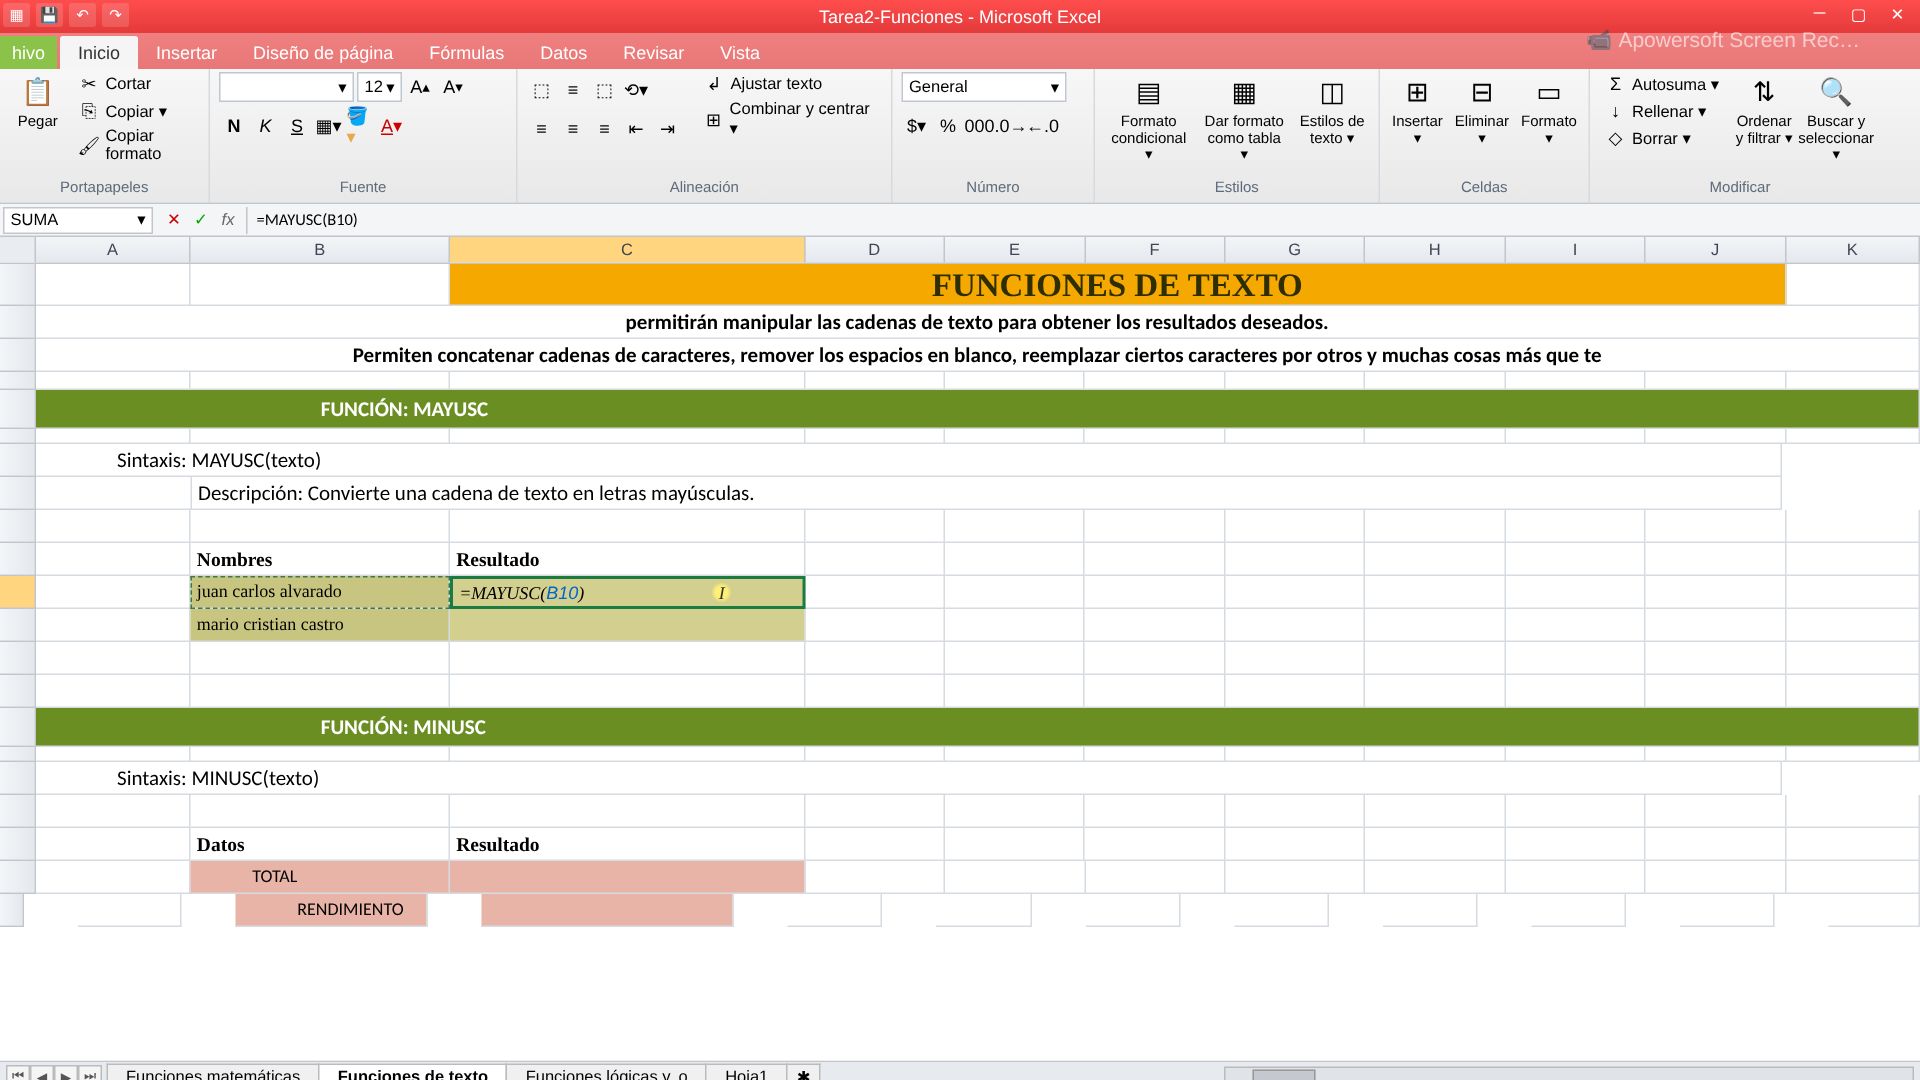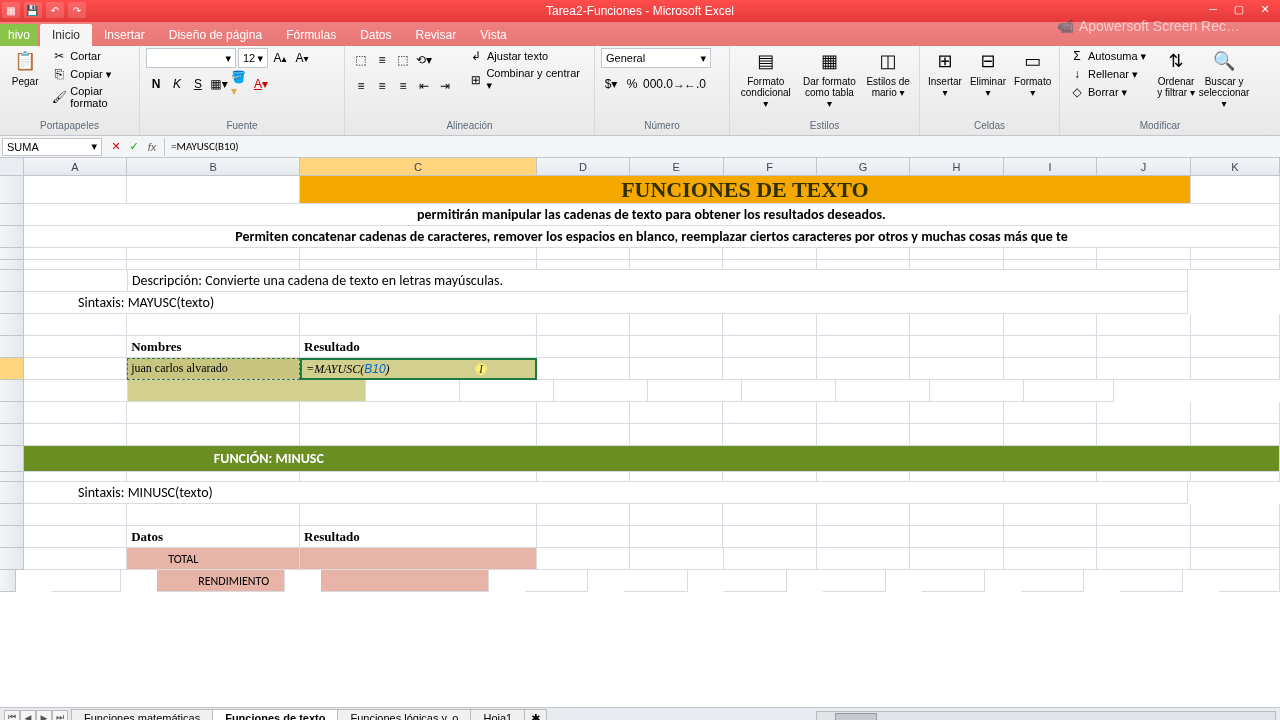--- a/index.html
+++ b/index.html
@@ -215,21 +215,21 @@
       <div class="big-btn" style="width:60px">
           <div class="big-icon">▤</div>
           <span>Formato condicional ▾</span>
         </div>
       <div class="big-btn" style="width:60px">
           <div class="big-icon">▦</div>
           <span>Dar formato como tabla ▾</span>
         </div>
       <div class="big-btn" style="width:50px">
           <div class="big-icon">◫</div>
-          <span>Estilos de mario ▾</span>
+          <span>Estilos de texto ▾</span>
         </div>
     </div>
     <div class="group-label">Estilos</div>
   </div>
 
   <div class="ribbon-group" style="width:140px">
     <div class="group-content">
       <div class="big-btn">
           <div class="big-icon">⊞</div>
           <span>Insertar ▾</span>
@@ -328,42 +328,46 @@
         <div class="cell" style="width: 238px;"></div>
         <div class="cell" style="width: 94px;"></div>
         <div class="cell" style="width: 94px;"></div>
         <div class="cell" style="width: 94px;"></div>
         <div class="cell" style="width: 94px;"></div>
         <div class="cell" style="width: 94px;"></div>
         <div class="cell" style="width: 94px;"></div>
         <div class="cell" style="width: 94px;"></div>
         <div class="cell" style="width: 90px;"></div>
       </div>
+      <div class="row" style="height: 26px;">
+        <div class="row-h" style="height: 26px; line-height: 26px;"></div>
+        <div class="cell green-band" style="width: 1264px; padding-left: 190px;">FUNCIÓN: MAYUSC</div>
+      </div>
       <div class="row" style="height: 10px;">
         <div class="row-h" style="height: 10px; line-height: 10px;"></div>
         <div class="cell" style="width: 104px;"></div>
         <div class="cell" style="width: 174px;"></div>
         <div class="cell" style="width: 238px;"></div>
         <div class="cell" style="width: 94px;"></div>
         <div class="cell" style="width: 94px;"></div>
         <div class="cell" style="width: 94px;"></div>
         <div class="cell" style="width: 94px;"></div>
         <div class="cell" style="width: 94px;"></div>
         <div class="cell" style="width: 94px;"></div>
         <div class="cell" style="width: 94px;"></div>
         <div class="cell" style="width: 90px;"></div>
       </div>
       <div class="row" style="height: 22px;">
         <div class="row-h" style="height: 22px; line-height: 22px;"></div>
+        <div class="cell" style="width: 1164px; font-size: 14px; padding-left: 54px;">Sintaxis: MAYUSC(texto)</div>
+      </div>
+      <div class="row" style="height: 22px;">
+        <div class="row-h" style="height: 22px; line-height: 22px;"></div>
         <div class="cell" style="width: 104px;"></div>
         <div class="cell" style="width: 1060px; font-size: 14px;">Descripción: Convierte una cadena de texto en letras mayúsculas.</div>
-      </div>
-      <div class="row" style="height: 22px;">
-        <div class="row-h" style="height: 22px; line-height: 22px;"></div>
-        <div class="cell" style="width: 1164px; font-size: 14px; padding-left: 54px;">Sintaxis: MAYUSC(texto)</div>
       </div>
       <div class="row" style="height: 22px;">
         <div class="row-h" style="height: 22px; line-height: 22px;"></div>
         <div class="cell" style="width: 104px;"></div>
         <div class="cell" style="width: 174px;"></div>
         <div class="cell" style="width: 238px;"></div>
         <div class="cell" style="width: 94px;"></div>
         <div class="cell" style="width: 94px;"></div>
         <div class="cell" style="width: 94px;"></div>
         <div class="cell" style="width: 94px;"></div>
@@ -398,20 +402,21 @@
         <div class="cell" style="width: 94px;"></div>
         <div class="cell" style="width: 94px;"></div>
         <div class="cell" style="width: 94px;"></div>
         <div class="cell" style="width: 94px;"></div>
         <div class="cell" style="width: 94px;"></div>
         <div class="cell" style="width: 90px;"></div>
       </div>
       <div class="row" style="height: 22px;">
         <div class="row-h" style="height: 22px; line-height: 22px;"></div>
         <div class="cell" style="width: 104px;"></div>
+        <div class="cell khaki-dark" style="width: 174px;">mario cristian castro</div>
         <div class="cell khaki" style="width: 238px;"></div>
         <div class="cell" style="width: 94px;"></div>
         <div class="cell" style="width: 94px;"></div>
         <div class="cell" style="width: 94px;"></div>
         <div class="cell" style="width: 94px;"></div>
         <div class="cell" style="width: 94px;"></div>
         <div class="cell" style="width: 94px;"></div>
         <div class="cell" style="width: 94px;"></div>
         <div class="cell" style="width: 90px;"></div>
       </div>

